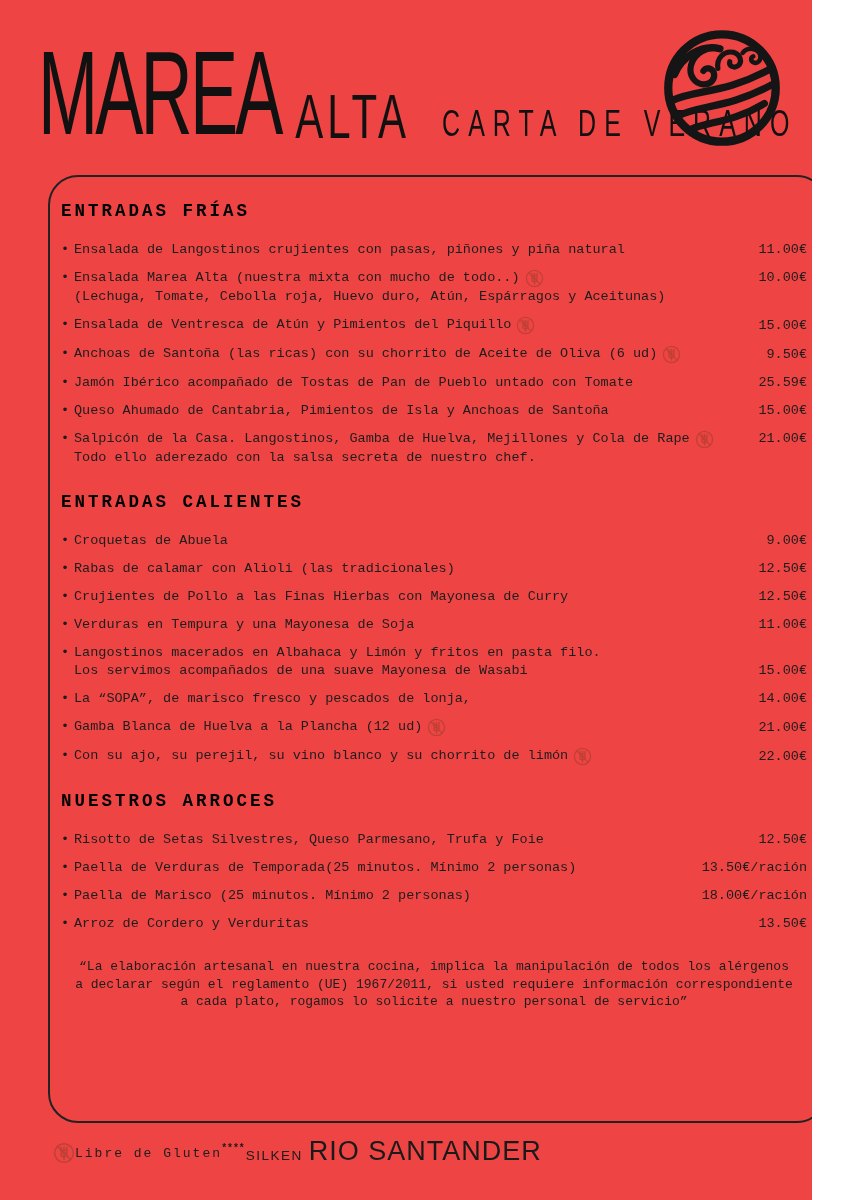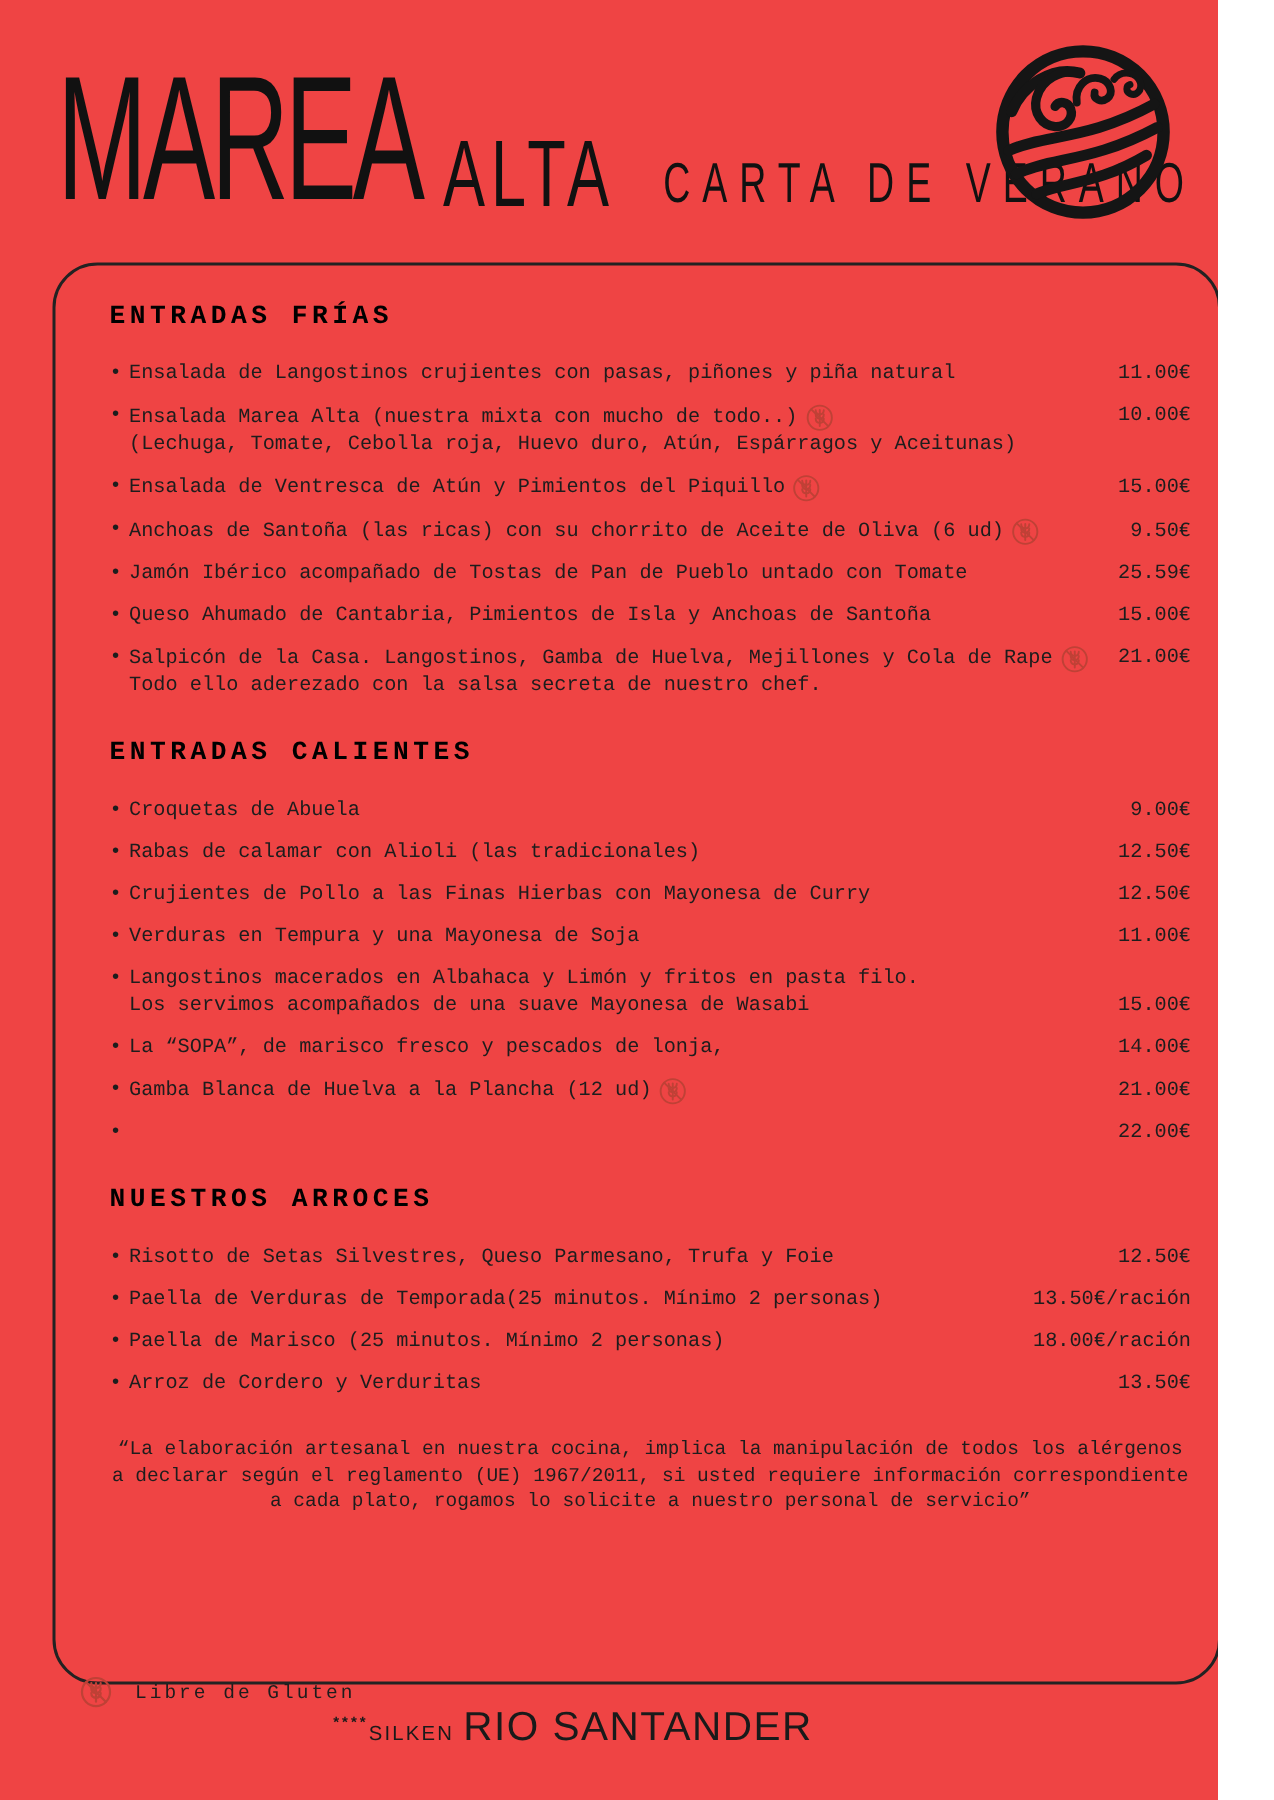--- a/index.html
+++ b/index.html
@@ -20,46 +20,46 @@
     transform-origin:left bottom;margin-left:2px;color:#111;
   }
   .brand-carta{
     font-family:"Liberation Sans",sans-serif;font-size:25px;line-height:22px;
     letter-spacing:8px;display:inline-block;transform:scaleY(1.5);
     transform-origin:left bottom;margin-left:32px;margin-bottom:3px;color:#111;
   }
   .logo{position:absolute;right:28px;top:24px;width:124px;height:128px;}
   
   .menu-box{
-    position:absolute;left:35px;top:175px;width:779px;height:948px;
+    position:absolute;left:48px;top:175px;width:779px;height:948px;
     box-sizing:border-box;border:2px solid #222;border-radius:30px;
-    padding:24px 18px 0 36px;
+    padding:24px 18px 0 11px;
   }
   .section-title{
     font-size:17.5px;font-weight:bold;letter-spacing:3px;color:#000;
     margin:0 0 20px 0;
   }
   .section{margin-bottom:25px;}
   .menu-item{
     display:flex;justify-content:space-between;margin-bottom:10px;
     font-size:13.5px;line-height:18px;
   }
   .menu-item.align-first{align-items:flex-start;}
   .menu-item.align-last{align-items:flex-end;}
   .item-left{display:flex;min-width:0;}
   .bullet{width:13px;flex:none;line-height:18px;}
-  .line{display:flex;align-items:flex-end;gap:5px;white-space:nowrap;}
+  .line{display:flex;align-items:flex-start;gap:5px;white-space:nowrap;}
   .price{flex:none;margin-left:8px;white-space:nowrap;}
   .gf-icon{color:#bf4136;display:inline-block;}
   .gf-icon svg{width:19px;height:19px;display:block;}
   
   .disclaimer{margin-top:16px;text-align:center;font-size:13px;line-height:17.5px;}
   
   .gf-legend{
-    position:absolute;left:53px;top:1117px;display:flex;align-items:center;gap:15px;
+    position:absolute;left:53px;top:1142px;display:flex;align-items:center;
     font-size:13px;letter-spacing:2px;
   }
   .gf-legend .gf-icon svg{width:22px;height:22px;}
   .hotel{
     position:absolute;left:0;right:48px;top:1136px;text-align:center;
     font-family:"Liberation Sans",sans-serif;color:#1a1a1a;white-space:nowrap;
   }
   .hotel .stars{font-size:10px;letter-spacing:2px;position:relative;top:-9px;font-weight:bold;}
   .hotel .silken{font-size:13.5px;letter-spacing:1.5px;}
   .hotel .rio{font-size:27px;letter-spacing:1px;margin-left:6px;}
@@ -318,20 +318,36 @@
                   </span>
                 </div>
               </div>
             </div>
             <div class="price">21.00€</div>
           </div>
           <div class="menu-item align-last">
             <div class="item-left">
               <span class="bullet">•</span>
               <div class="lines">
+                <div class="line">
+                  <span>Con su ajo, su perejil, su vino blanco y su chorrito de limón</span>
+                  <span class="gf-icon">
+                    <svg viewBox="0 0 24 24" fill="none" stroke="currentColor" stroke-width="1.6" stroke-linecap="round">
+                      <circle cx="12" cy="12" r="10.2"></circle>
+                      <path d="M12 5.5 L12 19"></path>
+                      <path d="M12 9 C9.6 9 8.6 7.4 8.6 5.6"></path>
+                      <path d="M12 9 C14.4 9 15.4 7.4 15.4 5.6"></path>
+                      <path d="M12 12.6 C9.6 12.6 8.6 11 8.6 9.2"></path>
+                      <path d="M12 12.6 C14.4 12.6 15.4 11 15.4 9.2"></path>
+                      <path d="M12 16.2 C9.6 16.2 8.6 14.6 8.6 12.8"></path>
+                      <path d="M12 16.2 C14.4 16.2 15.4 14.6 15.4 12.8"></path>
+                      <path d="M4.9 4.9 L19.1 19.1"></path>
+                    </svg>
+                  </span>
+                </div>
               </div>
             </div>
             <div class="price">22.00€</div>
           </div>
         </div>
         <div class="section">
           <h2 class="section-title">NUESTROS ARROCES</h2>
           <div class="menu-item align-last">
             <div class="item-left">
               <span class="bullet">•</span>

